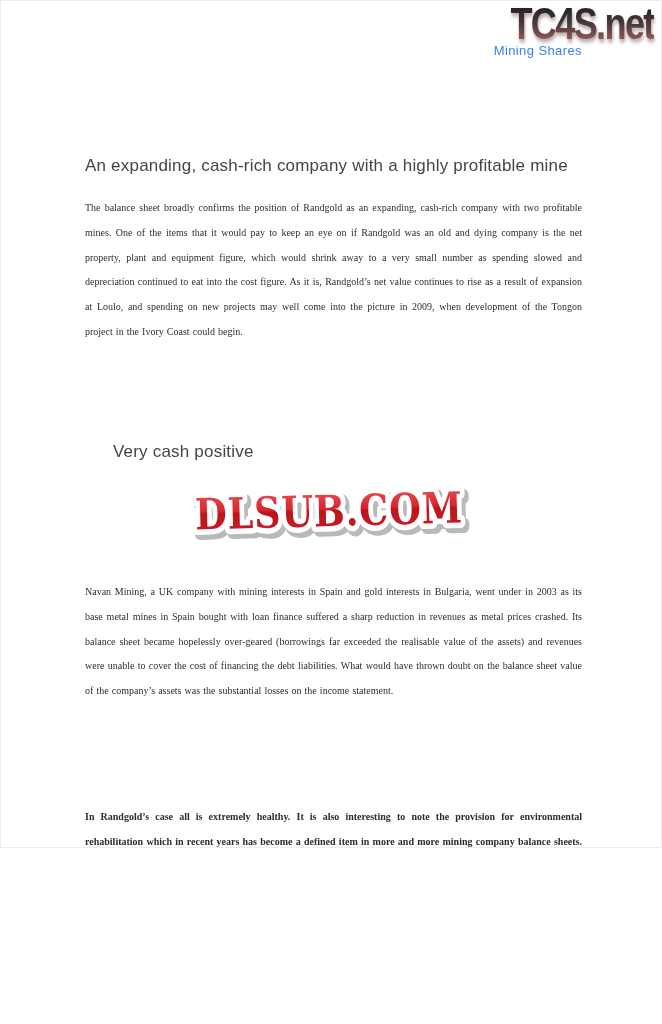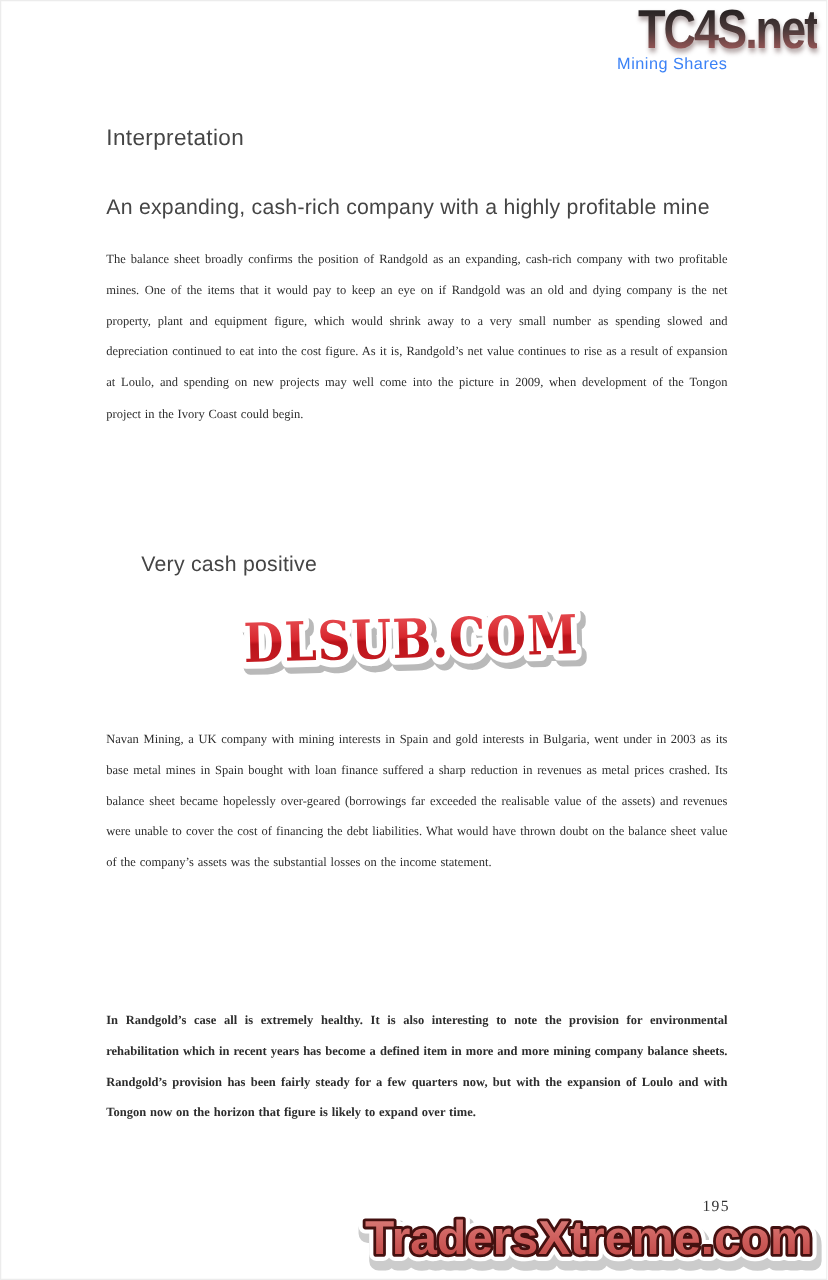--- a/index.html
+++ b/index.html
@@ -1,19 +1,19 @@
 <!DOCTYPE html>
 <html><head>
 <meta charset="utf-8">
 <style>
   html, body { margin: 0; padding: 0; background: #fff; }
   .page {
     position: relative;
     width: 662px;
-    height: 1024px;
+    height: 848px;
     background: #ffffff;
     overflow: hidden;
     box-shadow: inset 0 0 0 1px #ececec;
     font-family: "Liberation Serif", serif;
   }
 
   
   .logo-block { position: absolute; top: 2px; right: 8px; text-align: right; }
   .logo-wordmark {
     display: inline-block;
@@ -117,21 +117,20 @@
 </head>
 <body>
 
 <div class="page">
 
   <div class="logo-block">
     <div class="logo-wordmark">TC4S.net</div>
     <div class="logo-tagline">Mining Shares</div>
   </div>
 
-  <h1 class="col doc-title" style="position:absolute;">Interpretation</h1>
 
   <h2 class="col doc-heading h-expanding" style="position:absolute;">An expanding, cash-rich company with a highly profitable mine</h2>
 
   <p class="col doc-para p1" style="position:absolute;">The balance sheet broadly confirms the position of Randgold as an expanding, cash-rich company with two profitable mines. One of the items that it would pay to keep an eye on if Randgold was an old and dying company is the net property, plant and equipment figure, which would shrink away to a very small number as spending slowed and depreciation continued to eat into the cost figure. As it is, Randgold’s net value continues to rise as a result of expansion at Loulo, and spending on new projects may well come into the picture in 2009, when development of the Tongon project in the Ivory Coast could begin.</p>
 
   <h2 class="col doc-heading h-cash" style="position:absolute;margin-left:28px;">Very cash positive</h2>
 
 
   <p class="col doc-para p3" style="position:absolute;">Navan Mining, a UK company with mining interests in Spain and gold interests in Bulgaria, went under in 2003 as its base metal mines in Spain bought with loan finance suffered a sharp reduction in revenues as metal prices crashed. Its balance sheet became hopelessly over-geared (borrowings far exceeded the realisable value of the assets) and revenues were unable to cover the cost of financing the debt liabilities. What would have thrown doubt on the balance sheet value of the company’s assets was the substantial losses on the income statement.</p>
 

